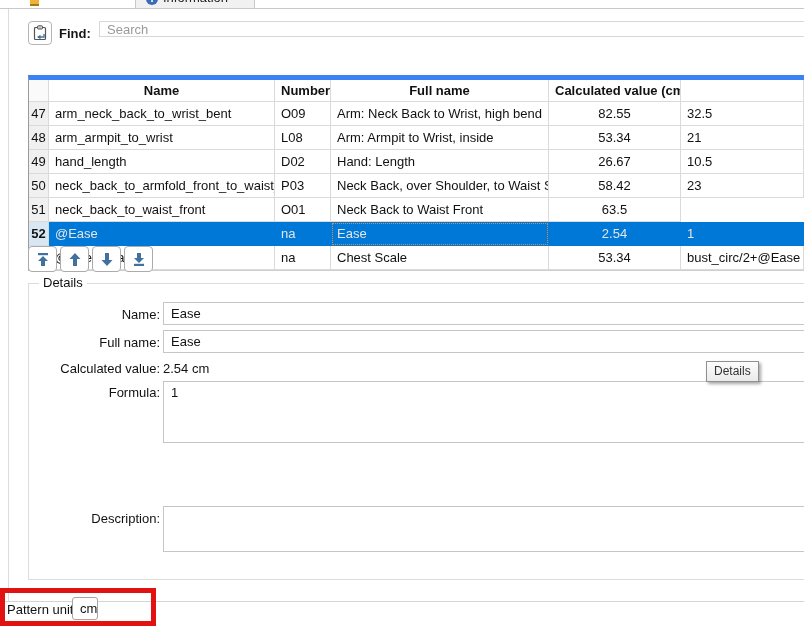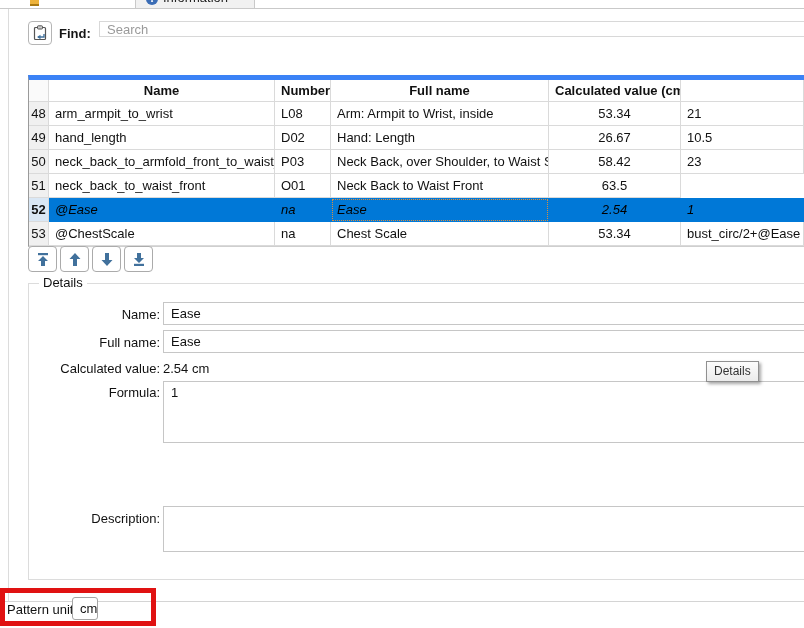--- a/index.html
+++ b/index.html
@@ -33,21 +33,21 @@
   .mtable { position:absolute; left:28px; top:47px; width:776px;
             border-top:5px solid #3b82f6; border-left:1px solid #9a9a9a; border-bottom:1px solid #cfcfcf;margin-top:28px; }
   .trow { display:grid; grid-template-columns:20px 226px 56px 218px 132px 1fr; }
   .cell { border-right:1px solid #dadada; border-bottom:1px solid #dadada; height:24px;
           line-height:23px; padding:0 6px; white-space:nowrap; overflow:hidden; }
   .thead .cell { height:22px; line-height:21px; font-weight:bold; text-align:center; background:#fff; }
   .rownum { background:#f0f0f0; text-align:center; padding:0 2px; }
   .thead .rownum { background:#fafafa; }
   .c-num, .c-name, .c-full, .c-frm { text-align:left; }
   .c-calc { text-align:center; }
-  .trow.selected .cell:not(.rownum) { background:#0078d7; color:#000000; border-bottom-color:#0078d7; border-right-color:#0078d7;font-style:italic; }
+  .trow.selected .cell:not(.rownum) { background:#0078d7; color:#e5e5e5; border-bottom-color:#0078d7; border-right-color:#0078d7; }
   .trow.selected .rownum { background:#d9e7f5; font-weight:bold; }
   .trow.selected .c-full { outline:1px dotted #d98e3f; outline-offset:-2px; }
 
   
   .move-btn { position:absolute; top:246px; width:29px; height:26px; background:#fff;
               border:1px solid #ababab; border-radius:4px; display:flex; align-items:center; justify-content:center; }
 
   
   .groupbox { position:absolute; left:28px; top:283px; width:777px; height:297px;
               border:1px solid #dcdcdc; border-right:none; }
@@ -102,20 +102,28 @@
     <div class="trow thead">
       <div class="cell rownum"></div>
       <div class="cell">Name</div>
       <div class="cell">Number</div>
       <div class="cell">Full name</div>
       <div class="cell">Calculated value (cm)</div>
       <div class="cell"></div>
     </div>
 
     <div class="trow">
+      <div class="cell rownum">47</div>
+      <div class="cell c-name">arm_neck_back_to_wrist_bent</div>
+      <div class="cell c-num">O09</div>
+      <div class="cell c-full">Arm: Neck Back to Wrist, high bend</div>
+      <div class="cell c-calc">82.55</div>
+      <div class="cell c-frm">32.5</div>
+    </div>
+    <div class="trow">
       <div class="cell rownum">48</div>
       <div class="cell c-name">arm_armpit_to_wrist</div>
       <div class="cell c-num">L08</div>
       <div class="cell c-full">Arm: Armpit to Wrist, inside</div>
       <div class="cell c-calc">53.34</div>
       <div class="cell c-frm">21</div>
     </div>
     <div class="trow">
       <div class="cell rownum">49</div>
       <div class="cell c-name">hand_length</div>

